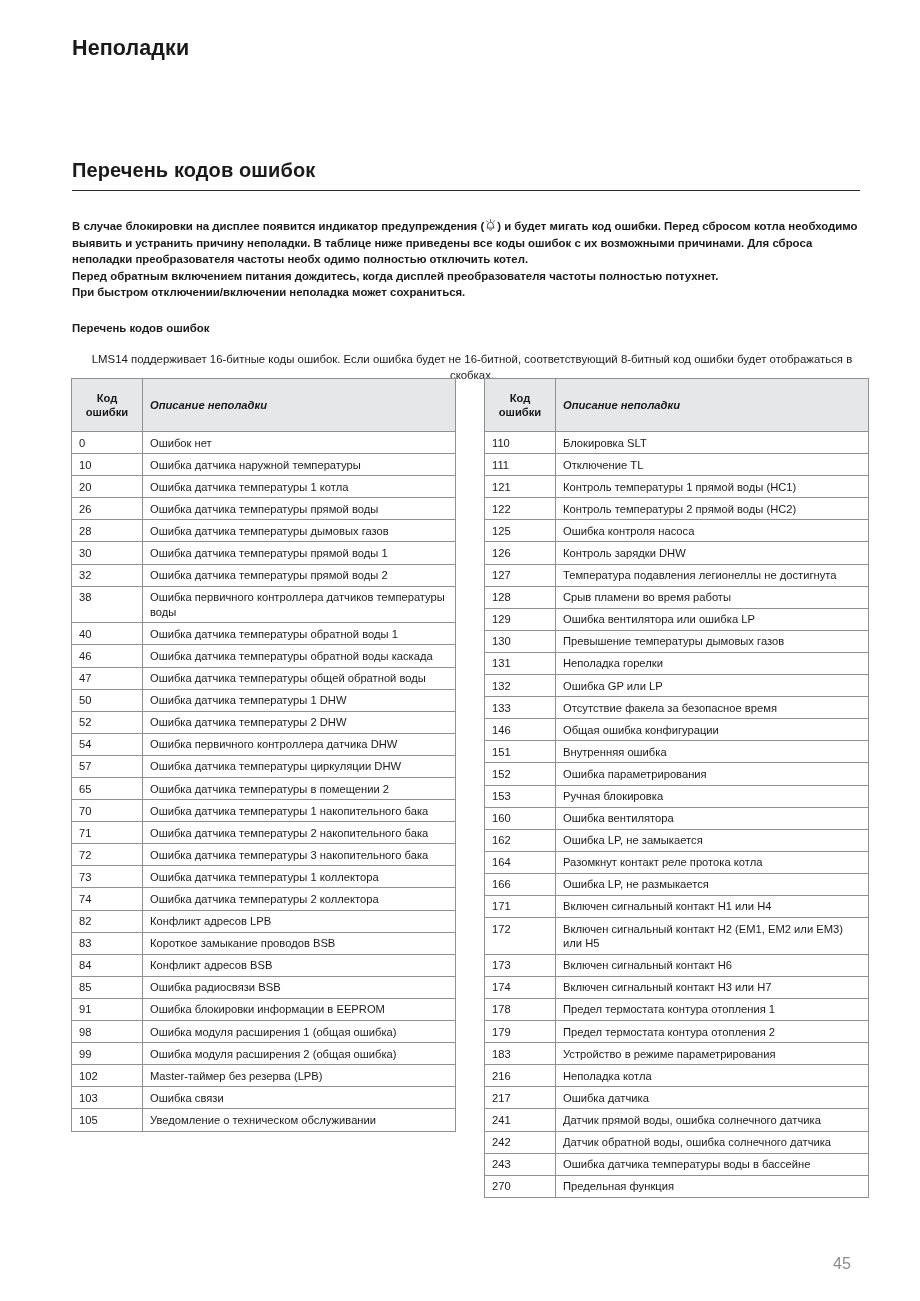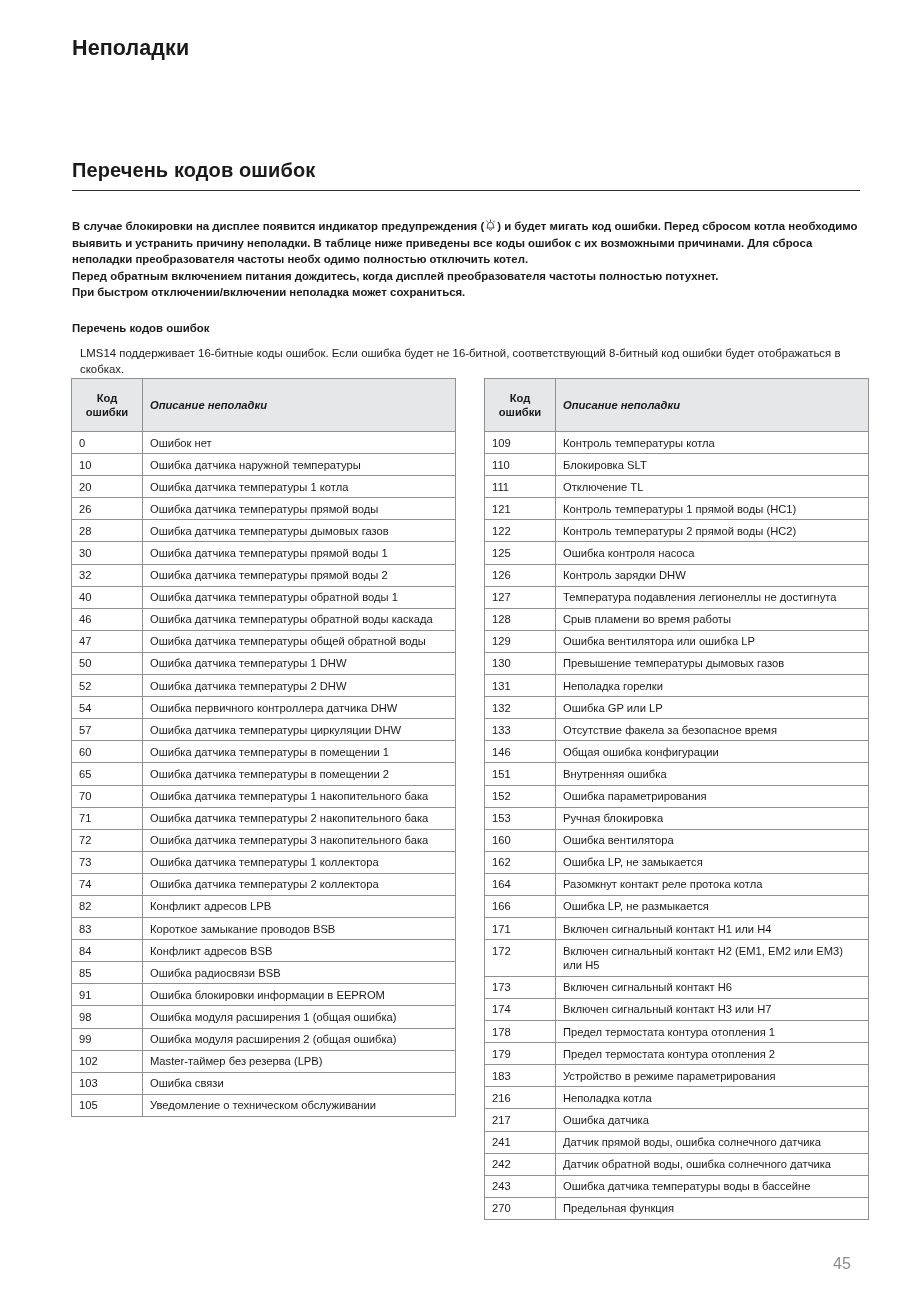--- a/index.html
+++ b/index.html
@@ -76,21 +76,21 @@
     top: 320px;
     width: 800px;
     font-size: 11.4px;
     line-height: 16.6px;
   }
   .sub-heading {
     font-weight: bold;
     font-size: 11.4px;
     margin: 0 0 0 0;
   }
-  .sub-text { margin: 8px; }
+  .sub-text { margin: 14px; text-align: center; }
 
   
   .tbl {
     position: absolute;
     top: 378px;
     width: 384px;
     border-collapse: collapse;
     table-layout: fixed;
     font-size: 11.2px;
     padding-left: 28px;
@@ -205,20 +205,24 @@
         </tr>
         <tr>
           <td class="code-cell">30</td>
           <td class="desc-cell">Ошибка датчика температуры прямой воды 1</td>
         </tr>
         <tr>
           <td class="code-cell">32</td>
           <td class="desc-cell">Ошибка датчика температуры прямой воды 2</td>
         </tr>
         <tr>
+          <td class="code-cell">38</td>
+          <td class="desc-cell">Ошибка первичного контроллера датчиков температуры воды</td>
+        </tr>
+        <tr>
           <td class="code-cell">40</td>
           <td class="desc-cell">Ошибка датчика температуры обратной воды 1</td>
         </tr>
         <tr>
           <td class="code-cell">46</td>
           <td class="desc-cell">Ошибка датчика температуры обратной воды каскада</td>
         </tr>
         <tr>
           <td class="code-cell">47</td>
           <td class="desc-cell">Ошибка датчика температуры общей обратной воды</td>
@@ -231,24 +235,20 @@
           <td class="code-cell">52</td>
           <td class="desc-cell">Ошибка датчика температуры 2 DHW</td>
         </tr>
         <tr>
           <td class="code-cell">54</td>
           <td class="desc-cell">Ошибка первичного контроллера датчика DHW</td>
         </tr>
         <tr>
           <td class="code-cell">57</td>
           <td class="desc-cell">Ошибка датчика температуры циркуляции DHW</td>
-        </tr>
-        <tr>
-          <td class="code-cell">60</td>
-          <td class="desc-cell">Ошибка датчика температуры в помещении 1</td>
         </tr>
         <tr>
           <td class="code-cell">65</td>
           <td class="desc-cell">Ошибка датчика температуры в помещении 2</td>
         </tr>
         <tr>
           <td class="code-cell">70</td>
           <td class="desc-cell">Ошибка датчика температуры 1 накопительного бака</td>
         </tr>
         <tr>
@@ -319,24 +319,20 @@
       <tr>
         <th class="code-head">
           <span>Код</span><br>
           <span>ошибки</span>
         </th>
         <th class="desc-head">Описание неполадки</th>
       </tr>
     </thead>
     <tbody>
         <tr>
-          <td class="code-cell">109</td>
-          <td class="desc-cell">Контроль температуры котла</td>
-        </tr>
-        <tr>
           <td class="code-cell">110</td>
           <td class="desc-cell">Блокировка SLT</td>
         </tr>
         <tr>
           <td class="code-cell">111</td>
           <td class="desc-cell">Отключение TL</td>
         </tr>
         <tr>
           <td class="code-cell">121</td>
           <td class="desc-cell">Контроль температуры 1 прямой воды (HC1)</td>

